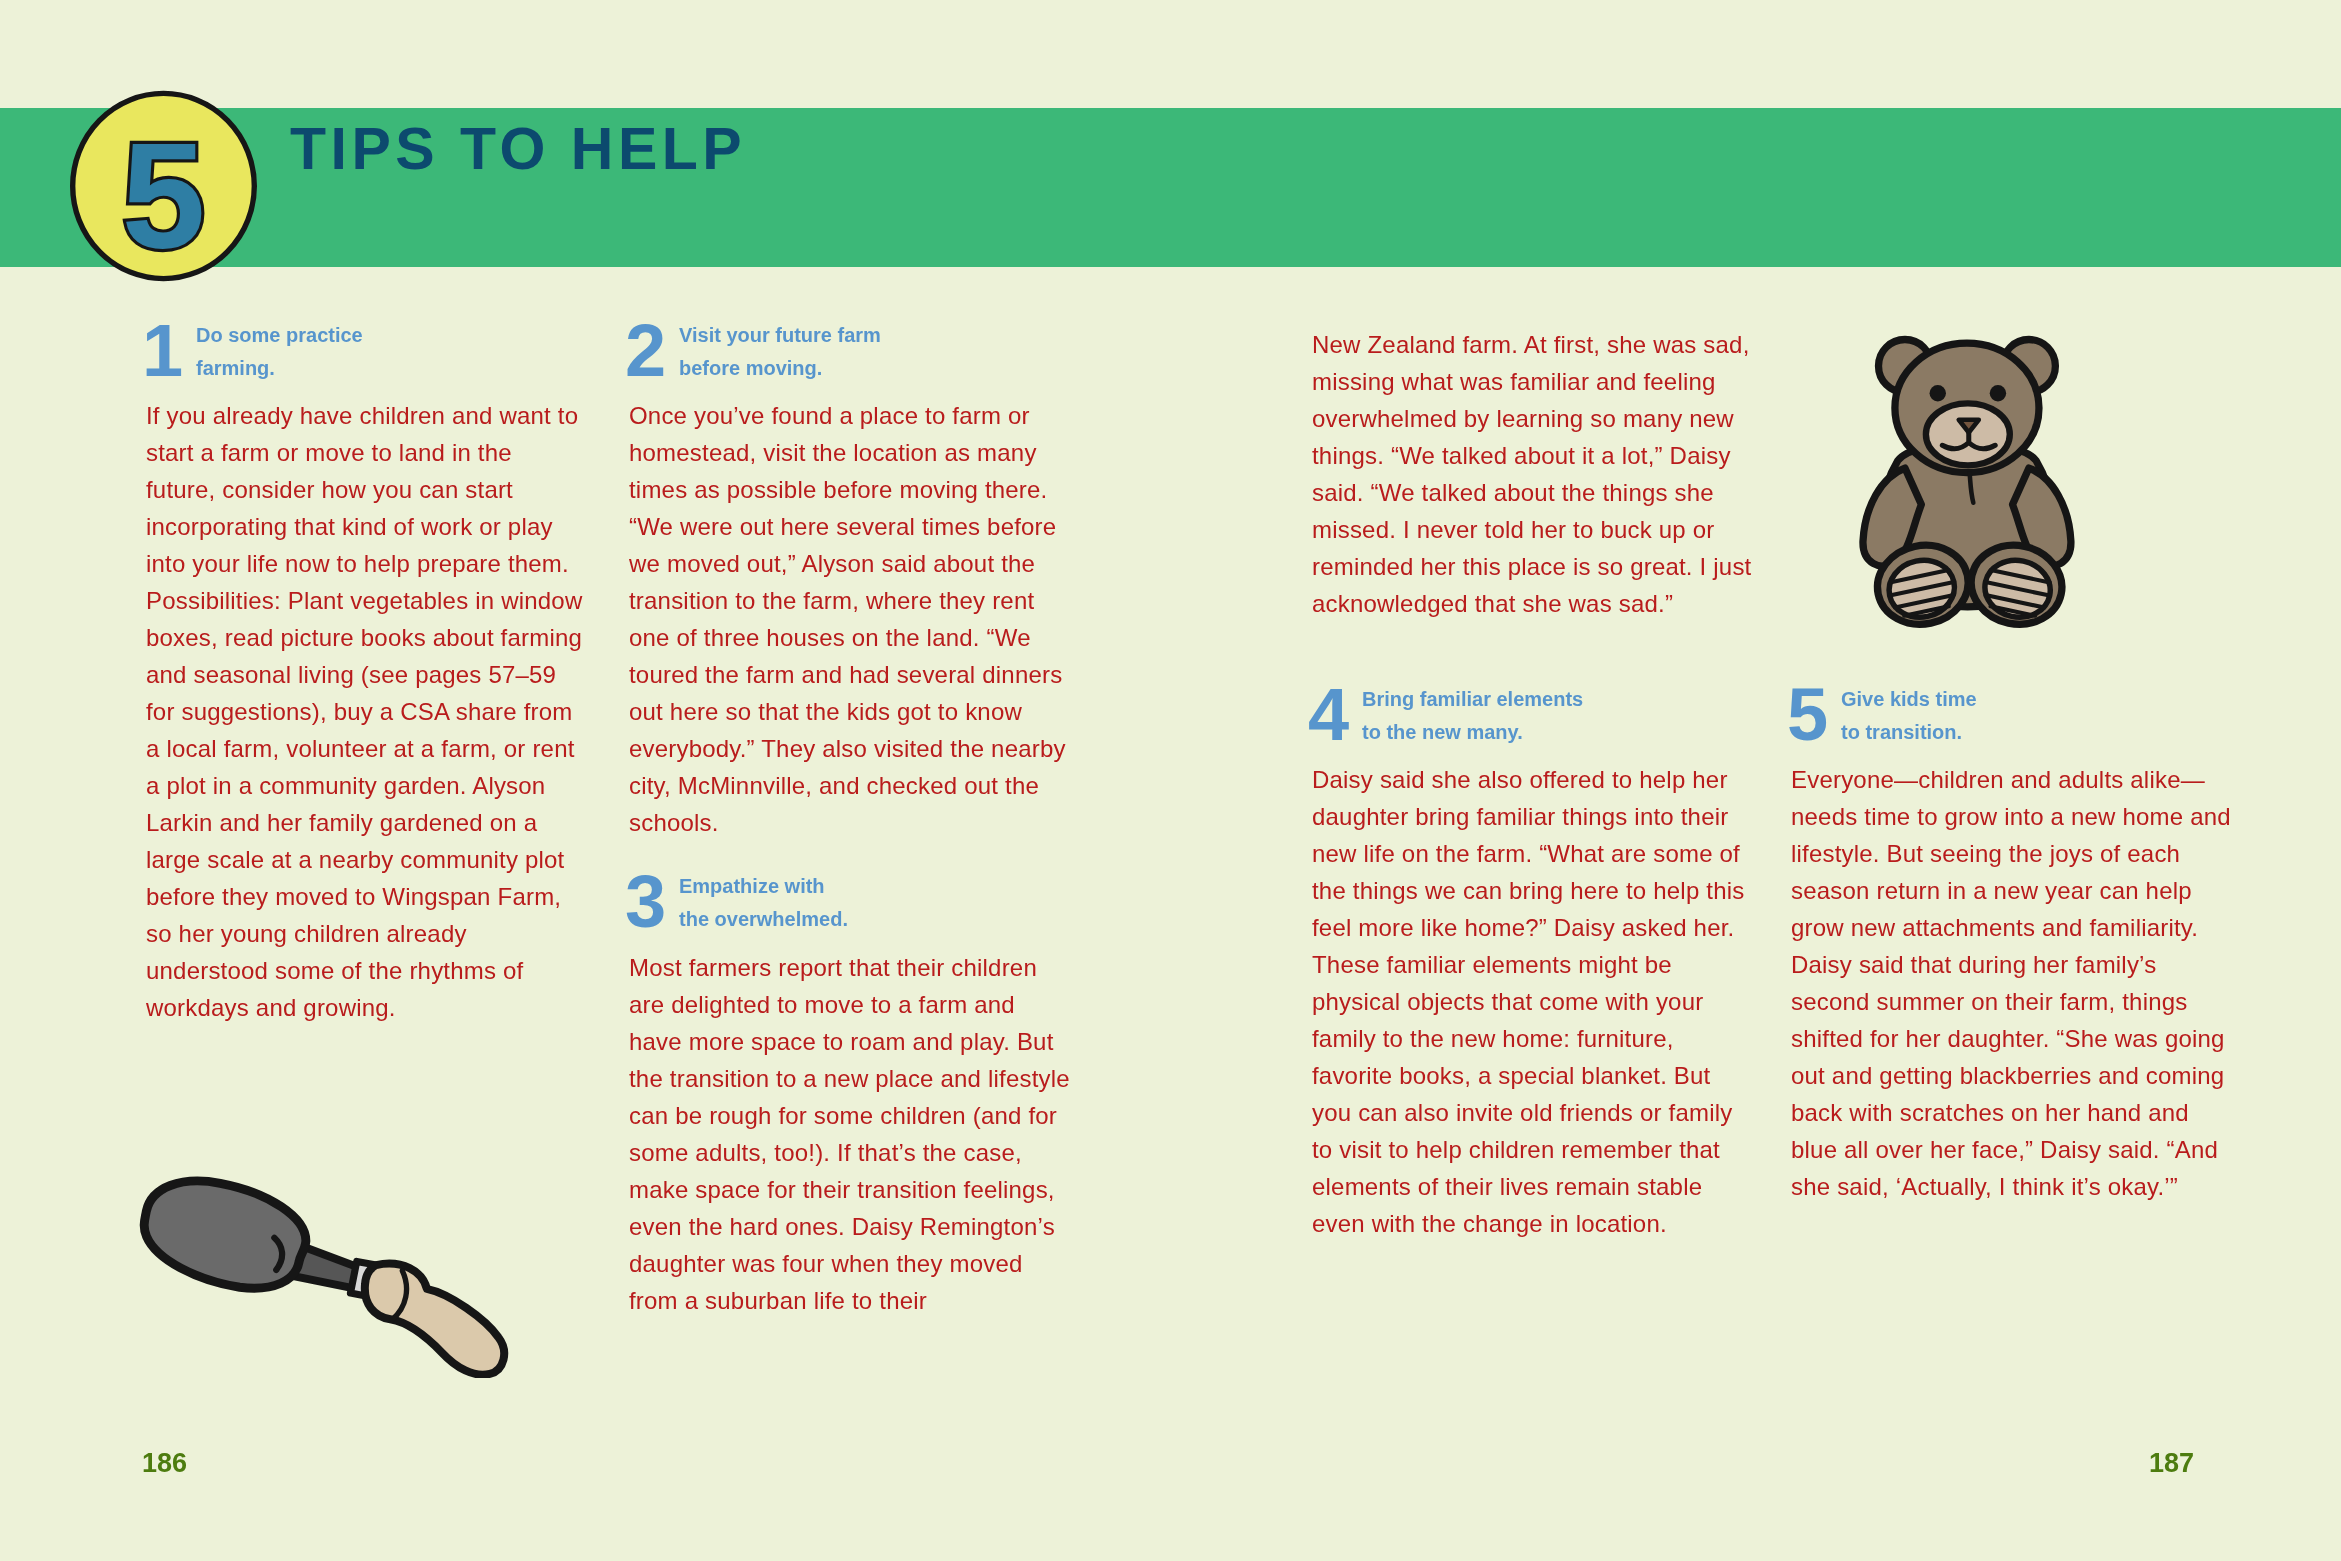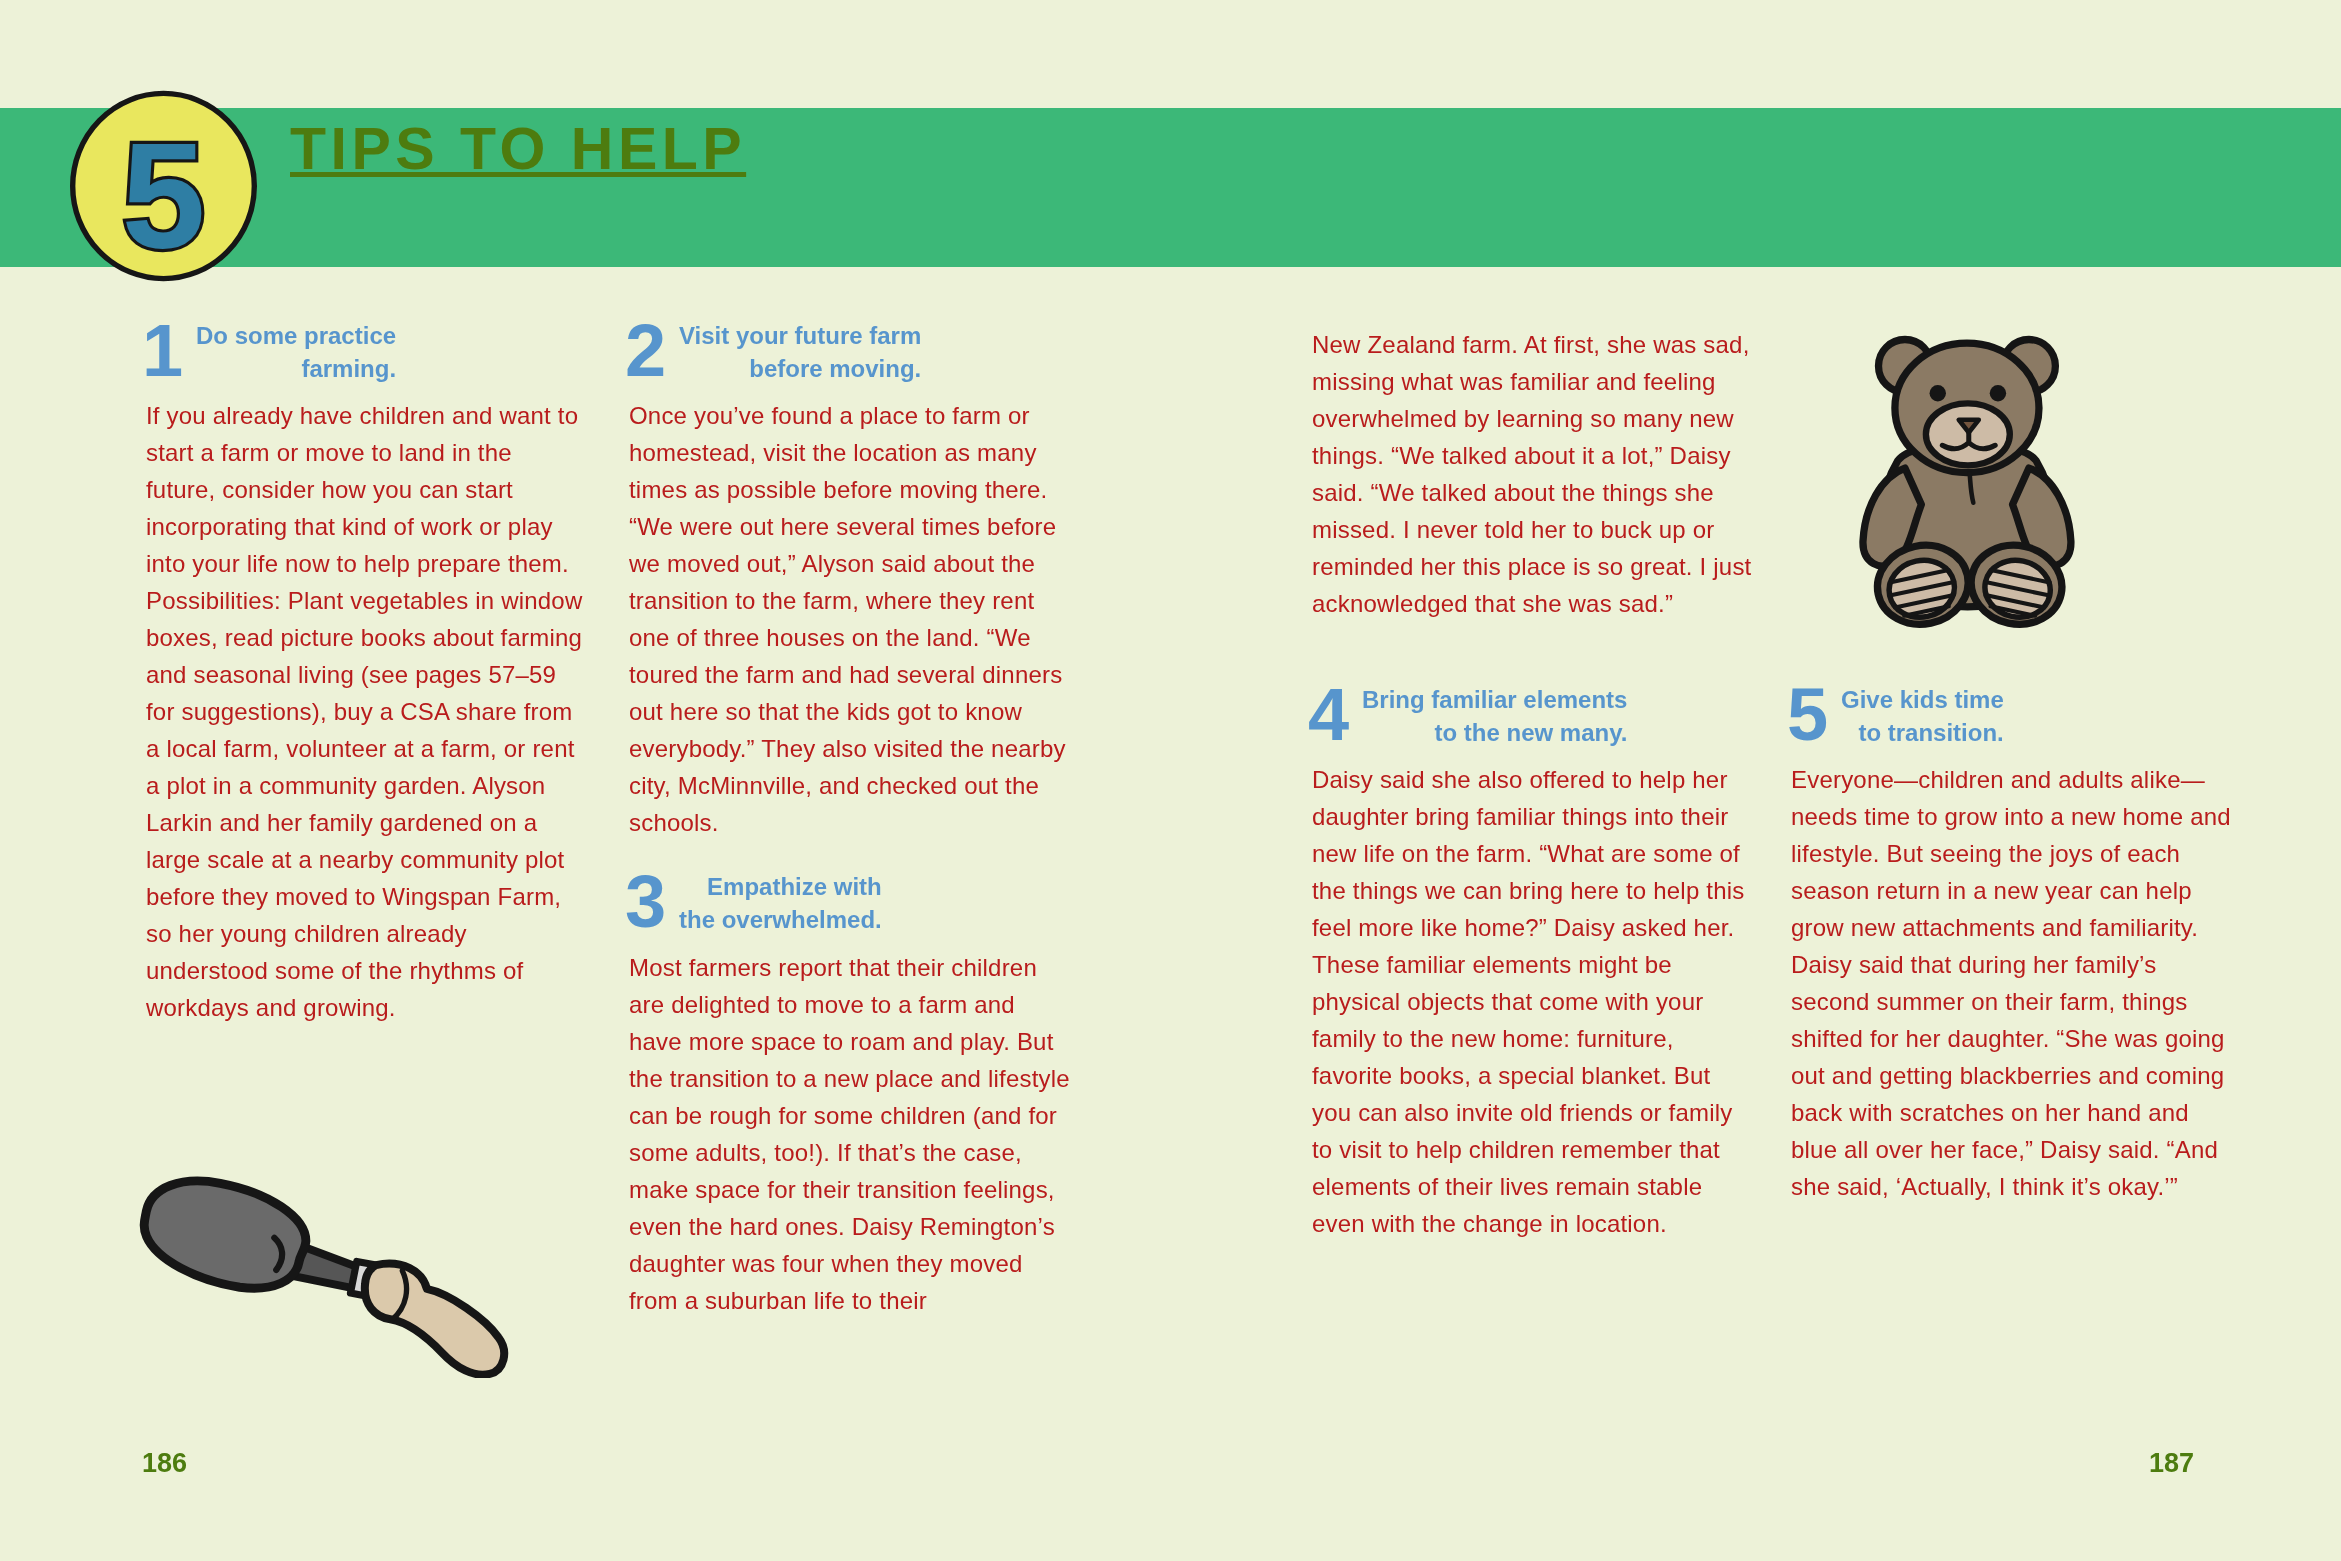--- a/index.html
+++ b/index.html
@@ -1,35 +1,35 @@
 <!DOCTYPE html>
 <html style="font-size:14.4px"><head>
 <meta charset="utf-8">
 <style>
   html,body{margin:0;padding:0;}
   body{font-family:"Liberation Sans",sans-serif;background:#e7ecd2;}
   .spread{position:relative;width:2342px;height:1561px;background:#edf2d8;overflow:hidden;}
 
   
   .banner{position:absolute;left:0;top:108px;width:2342px;height:159px;background:#3cb878;}
-  .banner-title{position:absolute;left:290px;top:115px;color:#4d7c0f;font-weight:bold;
-    font-size:59px;line-height:68px;letter-spacing:4.5px;text-decoration:underline;}
+  .banner-title{position:absolute;left:290px;top:115px;color:#0c4a6e;font-weight:bold;
+    font-size:59px;line-height:68px;letter-spacing:4.5px;}
   .badge{position:absolute;left:67px;top:88px;}
 
   
   .col{position:absolute;width:450px;}
   .col1{left:142px;top:317px;}
   .col2{left:625px;top:317px;}
   .col3a{left:1308px;top:322px;}
   .col3b{left:1308px;top:681px;}
   .col4{left:1787px;top:681px;}
 
   .tip-head{display:flex;align-items:flex-start;margin:0 0 12.6px 0;}
   .tip-num{flex:none;width:54px;font-size:74px;line-height:67px;font-weight:bold;color:#5795cd;}
-  .tip-heading{font-size:24px;line-height:33px;font-weight:bold;color:#5795cd;padding-top:1.8px;text-align:right;}
+  .tip-heading{font-size:20px;line-height:33px;font-weight:bold;color:#5795cd;padding-top:1.8px;}
   .body{margin:4px;font-size:24px;line-height:37px;letter-spacing:0.2px;color:#b91c1c;}
   .tip + .tip{margin-top:27px;}
 
   
   .trowel{position:absolute;left:132px;top:1153px;}
   .bear{position:absolute;left:1848px;top:324px;}
 
   
   .pagenum{position:absolute;font-size:27px;font-weight:bold;color:#4d7c0f;}
   .pagenum-left{left:142px;top:1448px;}

